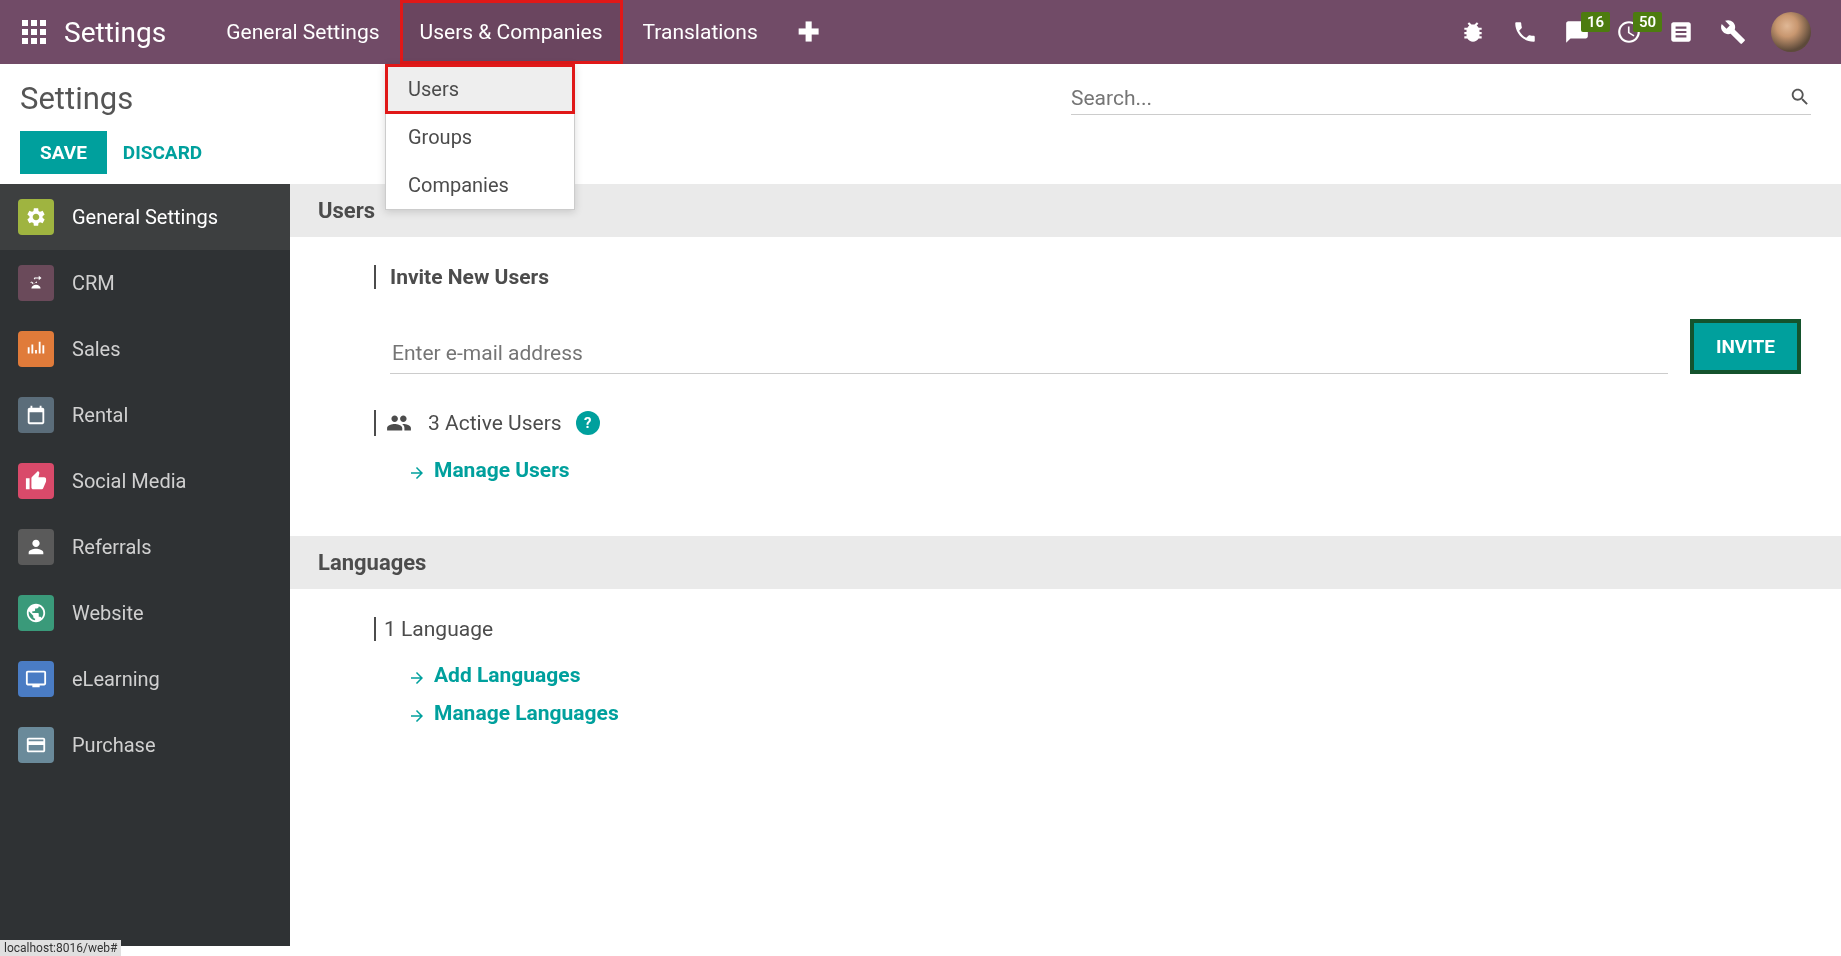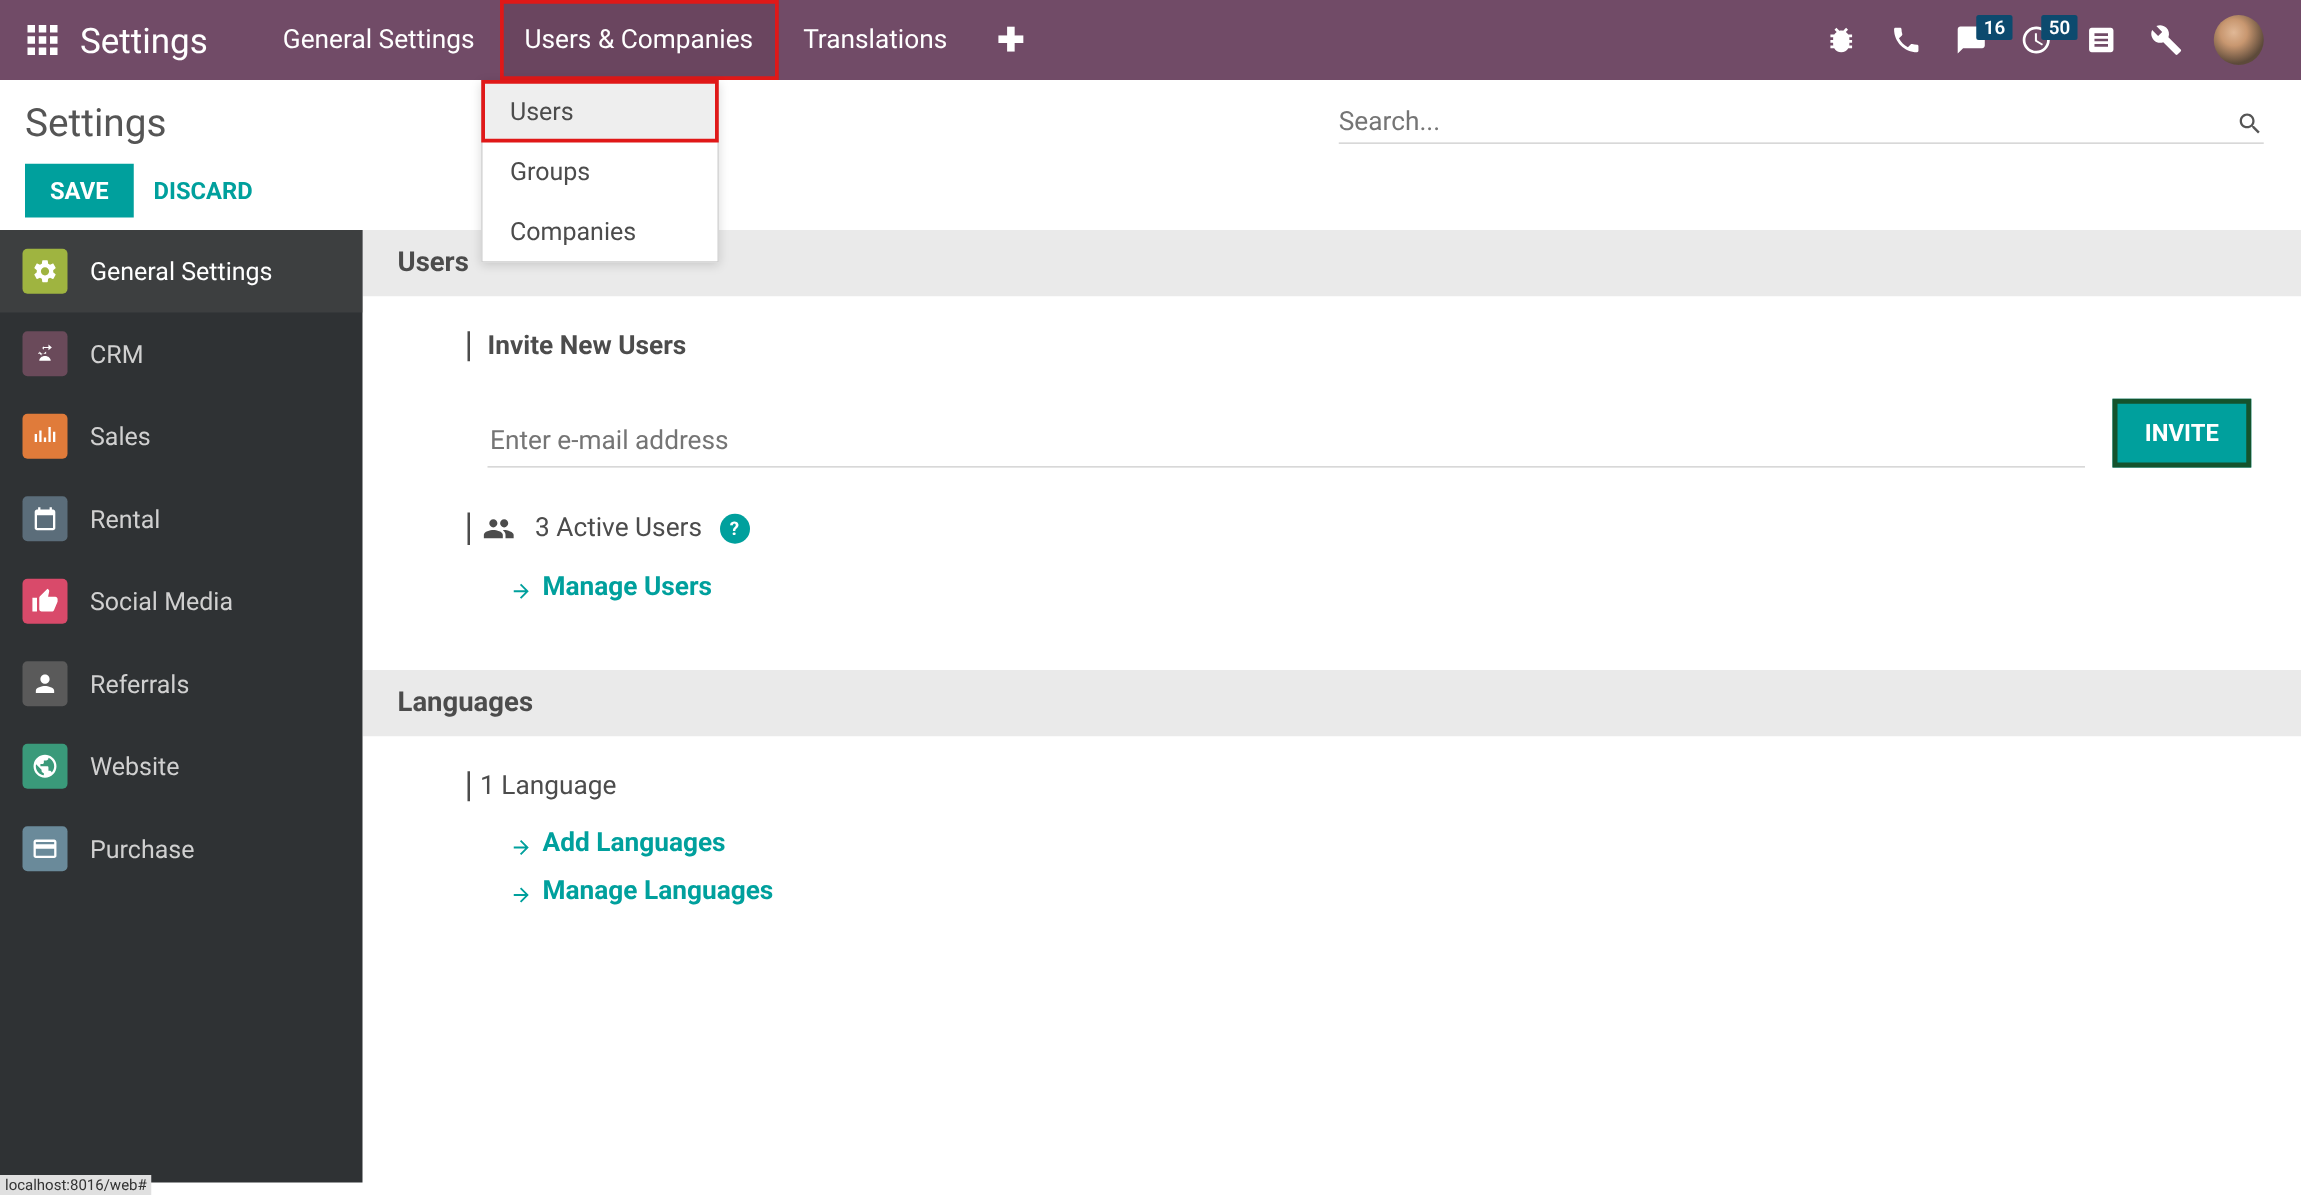--- a/index.html
+++ b/index.html
@@ -9,37 +9,37 @@
 .navbar { background: #714B67; height: 64px; display: flex; align-items: center; padding: 0 10px; color: #fff; position: relative; }
 .apps-icon { width: 48px; height: 64px; display: flex; align-items: center; justify-content: center; cursor: pointer; }
 .apps-grid { display: grid; grid-template-columns: repeat(3, 6px); grid-template-rows: repeat(3, 6px); gap: 3px; }
 .apps-grid span { background: #fff; width: 6px; height: 6px; }
 .app-title { font-size: 28px; font-weight: 400; color: #fff; margin-left: 6px; margin-right: 40px; }
 .nav-link { color: #fff; font-size: 21px; padding: 0 20px; height: 64px; display: flex; align-items: center; cursor: pointer; text-decoration: none; }
 .nav-link.highlighted { background: #6a455f; outline: 3px solid #e01818; outline-offset: -3px; }
 .navbar-right { margin-left: auto; display: flex; align-items: center; gap: 24px; padding-right: 20px; }
 .nav-icon { width: 28px; height: 28px; display: flex; align-items: center; justify-content: center; cursor: pointer; position: relative; color: #fff; }
 .nav-icon svg { width: 26px; height: 26px; fill: #fff; }
-.badge { background: #0c4a6e; color: #fff; font-size: 15px; font-weight: 600; padding: 1px 6px; border-radius: 2px; position: absolute; top: -6px; left: 18px; }
+.badge { background: #4d7c0f; color: #fff; font-size: 15px; font-weight: 600; padding: 1px 6px; border-radius: 2px; position: absolute; top: -6px; left: 18px; }
 .avatar { width: 40px; height: 40px; border-radius: 50%; background: radial-gradient(circle at 40% 35%, #e0b896 0%, #c89770 30%, #5d4a3a 70%); cursor: pointer; }
 
 
 .dropdown { position: absolute; top: 64px; left: 385px; background: #fff; border: 1px solid #ccc; box-shadow: 0 2px 8px rgba(0,0,0,0.15); width: 190px; z-index: 100; }
 .dropdown-item { padding: 12px 22px; font-size: 20px; color: #4c4c4c; cursor: pointer; }
 .dropdown-item.highlighted { background: #eee; outline: 3px solid #e01818; outline-offset: -2px; }
 
 
 .titlebar { padding: 16px 20px 10px 20px; }
 .page-title { font-size: 31px; color: #555; }
 .action-buttons { display: flex; gap: 16px; margin-top: 14px; align-items: center; }
 .btn-save { background: #00A09D; color: #fff; border: none; padding: 10px 20px; font-size: 19px; font-weight: 700; cursor: pointer; }
 .btn-discard { background: none; border: none; color: #00A09D; font-size: 19px; font-weight: 700; cursor: pointer; }
 
 
-.search-wrap { position: absolute; top: 82px; right: 30px; width: 740px; display: flex; align-items: flex-end; border-bottom: 1px solid #ccc; padding: 4px 0; }
+.search-wrap { position: absolute; top: 82px; right: 30px; width: 740px; display: flex; align-items: flex-start; border-bottom: 1px solid #ccc; padding: 4px 0; }
 .search-input { flex: 1; border: none; font-size: 21px; color: #999; outline: none; background: transparent; }
 .search-icon { width: 22px; height: 22px; }
 
 
 .main-layout { display: flex; height: calc(956px - 64px - 130px); }
 
 
 .sidebar { width: 290px; background: #2f3234; color: #fff; overflow-y: auto; position: relative; }
 .sidebar::-webkit-scrollbar { width: 12px; }
 .sidebar::-webkit-scrollbar-track { background: #e0e0e0; }
@@ -206,20 +206,28 @@
     </div>
     <div class="sidebar-item">
       <div class="sidebar-icon sb-website">
           <svg viewBox="0 0 24 24">
             <path d="M12 2C6.48 2 2 6.48 2 12s4.48 10 10 10 10-4.48 10-10S17.52 2 12 2zm-1 17.93c-3.95-.49-7-3.85-7-7.93 0-.62.08-1.21.21-1.79L9 15v1c0 1.1.9 2 2 2v1.93zm6.9-2.54c-.26-.81-1-1.39-1.9-1.39h-1v-3c0-.55-.45-1-1-1H8v-2h2c.55 0 1-.45 1-1V7h2c1.1 0 2-.9 2-2v-.41c2.93 1.19 5 4.06 5 7.41 0 2.08-.8 3.97-2.1 5.39z"></path>
           </svg>
         </div>
       <span>Website</span>
     </div>
     <div class="sidebar-item">
+      <div class="sidebar-icon sb-elearning">
+          <svg viewBox="0 0 24 24">
+            <path d="M21 3H3c-1.1 0-2 .9-2 2v12c0 1.1.9 2 2 2h5v2h8v-2h5c1.1 0 2-.9 2-2V5c0-1.1-.9-2-2-2zm0 14H3V5h18v12z"></path>
+          </svg>
+        </div>
+      <span>eLearning</span>
+    </div>
+    <div class="sidebar-item">
       <div class="sidebar-icon sb-purchase">
           <svg viewBox="0 0 24 24">
             <path d="M20 4H4c-1.11 0-2 .89-2 2v12c0 1.11.89 2 2 2h16c1.11 0 2-.89 2-2V6c0-1.11-.89-2-2-2zm0 14H4v-6h16v6zm0-10H4V6h16v2z"></path>
           </svg>
         </div>
       <span>Purchase</span>
     </div>
   </div>
 
   <div class="content">

